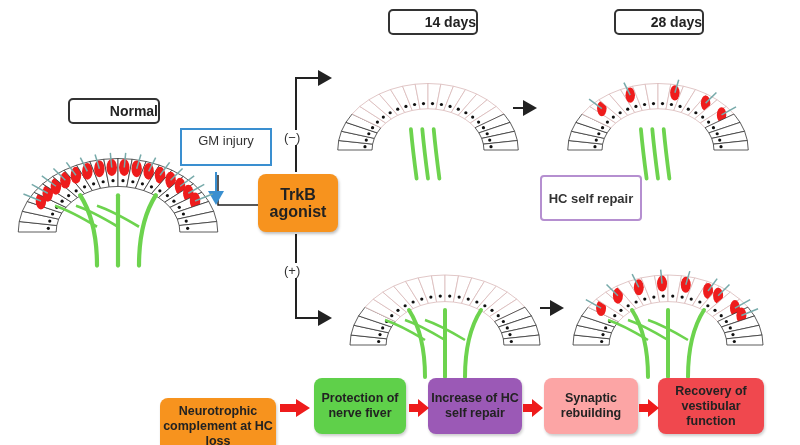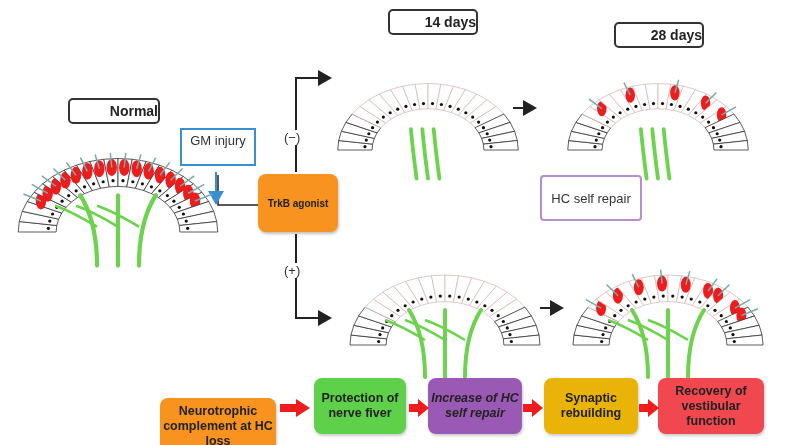--- a/index.html
+++ b/index.html
@@ -1,20 +1,20 @@
 <!DOCTYPE html>
 <html><head>
 <meta charset="utf-8">
 <style>
   html,body{margin:0;padding:0;background:#fff;}
   body{width:800px;height:445px;position:relative;overflow:hidden;font-family:"Liberation Sans",sans-serif;}
   .label-box{position:absolute;border:2px solid #333;border-radius:5px;background:#fff;font-weight:bold;font-size:14px;text-align:right;color:#222;}
   .gm-box{position:absolute;border:2px solid #3a8fd0;background:#fff;font-size:13px;color:#333;text-align:center;line-height:16px;}
-  .trkb{position:absolute;background:#f7931e;border-radius:8px;font-weight:bold;font-size:10px;color:#222;text-align:center;line-height:17px;box-shadow:1px 2px 3px rgba(0,0,0,.25);}
-  .hc-box{position:absolute;border:2px solid #b58fd0;border-radius:4px;background:#fff;font-weight:normal;font-size:13px;color:#333;text-align:center;line-height:17px;}
+  .trkb{position:absolute;background:#f7931e;border-radius:8px;font-weight:bold;font-size:16px;color:#222;text-align:center;line-height:17px;box-shadow:1px 2px 3px rgba(0,0,0,.25);}
+  .hc-box{position:absolute;border:2px solid #b58fd0;border-radius:4px;background:#fff;font-weight:bold;font-size:13px;color:#333;text-align:center;line-height:17px;}
   .sign{position:absolute;font-size:13px;color:#333;background:#fff;}
   .step{position:absolute;top:378px;height:56px;border-radius:8px;font-weight:bold;font-size:12.5px;color:#222;text-align:center;display:flex;align-items:center;justify-content:center;line-height:15px;box-shadow:1px 2px 3px rgba(0,0,0,.2);}
   .redarrow{position:absolute;top:398px;}
   svg.overlay{position:absolute;left:0;top:0;}
 </style>
 </head>
 <body>
 
 <svg class="overlay" width="800" height="445">
   <defs>
@@ -346,41 +346,41 @@
       <path d="M648,340 Q623,325 608,320" fill="none" stroke="#6dd34e" stroke-width="2.5"></path>
       <path d="M668,377 Q668,335 668,310" fill="none" stroke="#6dd34e" stroke-width="4" stroke-linecap="round"></path>
       <path d="M668,340 Q643,325 628,320" fill="none" stroke="#6dd34e" stroke-width="2.5"></path>
       <path d="M688,377 Q688,335 704,310" fill="none" stroke="#6dd34e" stroke-width="4" stroke-linecap="round"></path>
       <path d="M688,340 Q663,325 648,320" fill="none" stroke="#6dd34e" stroke-width="2.5"></path>
     </g>
 </svg>
 
 <div class="label-box" style="left:68px;top:98px;width:88px;height:22px;line-height:22px;">Normal</div>
 <div class="label-box" style="left:388px;top:9px;width:86px;height:22px;line-height:22px;">14 days</div>
-<div class="label-box" style="left:614px;top:22px;width:86px;height:22px;line-height:22px;">28 days</div>
-
-<div class="gm-box" style="left:180px;top:128px;width:76px;height:38px;padding-top:3px;box-sizing:border-box;">GM injury</div>
+<div class="label-box" style="left:614px;top:9px;width:86px;height:22px;line-height:22px;">28 days</div>
+
+<div class="gm-box" style="left:180px;top:128px;width:92px;height:38px;padding-top:3px;box-sizing:border-box;">GM injury</div>
 
 <div class="trkb" style="left:258px;top:174px;width:80px;height:58px;display:flex;align-items:center;justify-content:center;">TrkB agonist</div>
 
 <div class="sign" style="left:284px;top:130px;">(−)</div>
 <div class="sign" style="left:284px;top:263px;">(+)</div>
 
 <div class="hc-box" style="left:540px;top:175px;width:98px;height:42px;display:flex;align-items:center;justify-content:center;">HC self repair</div>
 
 <div class="step" style="left: 160px; width: 116px; background: rgb(247, 147, 30); margin-top: 20px;">
     <span>Neurotrophic complement at HC loss</span>
   </div>
 <div class="step" style="left: 314px; width: 92px; background: rgb(95, 208, 74); align-items: center;">
     <span>Protection of nerve fiver</span>
   </div>
-<div class="step" style="left: 428px; width: 94px; background: rgb(155, 89, 182); font-style: italic;">
+<div class="step" style="left: 428px; width: 94px; background: rgb(155, 89, 182);">
     <span>Increase of HC self repair</span>
   </div>
-<div class="step" style="left: 544px; width: 94px; background: #eab308;">
+<div class="step" style="left: 544px; width: 94px; background: #fca5a5;">
     <span>Synaptic rebuilding</span>
   </div>
 <div class="step" style="left: 658px; width: 106px; background: rgb(240, 72, 78);">
     <span>Recovery of vestibular function</span>
   </div>
 
 <svg class="redarrow" style="left:278px;" width="34" height="20">
     <path d="M2,6 H18 V1 L32,10 L18,19 V14 H2 z" fill="#ee1c1c"></path>
   </svg>
 <svg class="redarrow" style="left:408px;" width="22" height="20">

